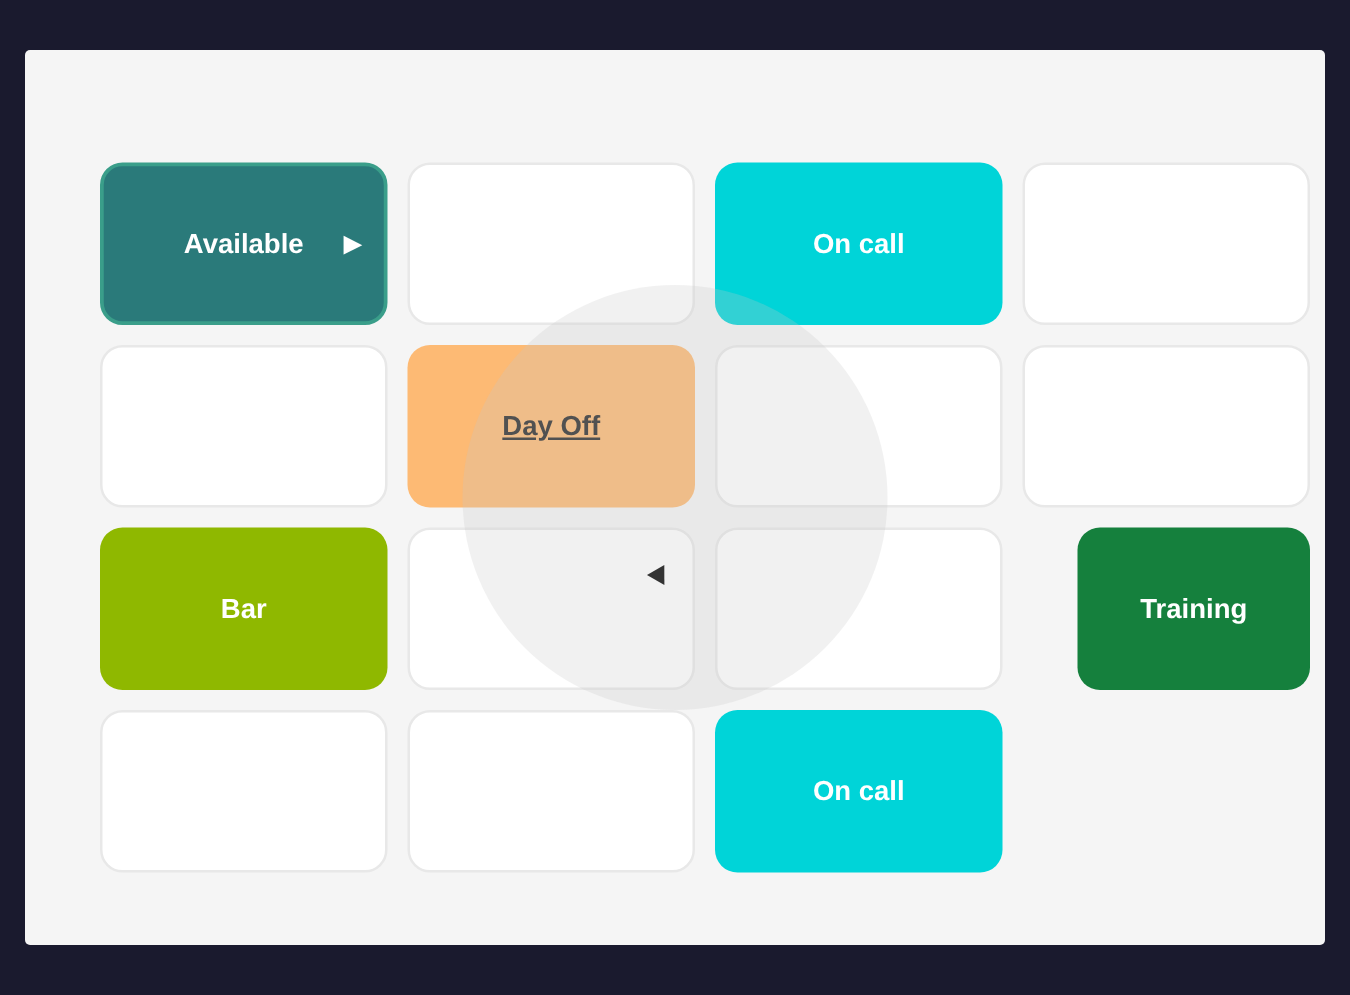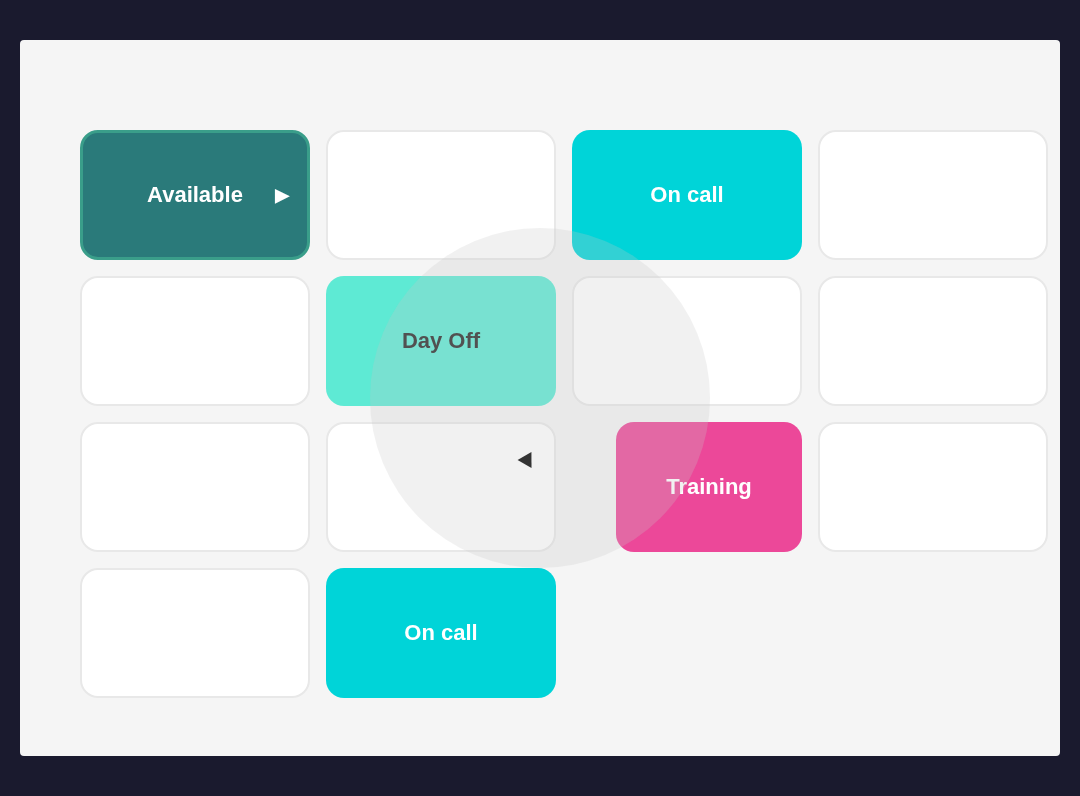--- a/index.html
+++ b/index.html
@@ -63,36 +63,37 @@
       right: 18px;
       font-size: 18px;
     }
 
     .cell.on-call-top {
       background: #00d4d8;
       color: white;
     }
 
     .cell.day-off {
-      background: #5eead4;
+      background: #fdba74;
       color: #2a2a2a;
+      text-decoration: underline;
     }
 
     .cell.bar {
       background: #8fb800;
       color: white;
     }
 
     .cell.afternoon-call {
       background: #888888;
       color: white;
     }
 
     .cell.training {
-      background: #ec4899;
+      background: #15803d;
       color: white;
       margin-left: 44px;
     }
 
     .cell.on-call-bottom {
       background: #00d4d8;
       color: white;
     }
 
     
@@ -139,20 +140,23 @@
     </div>
     <div class="cell empty"></div>
 
     <div class="cell empty"></div>
     <div class="cell day-off">
       <span>Day Off</span>
     </div>
     <div class="cell empty"></div>
     <div class="cell empty"></div>
 
+    <div class="cell bar">
+      <span>Bar</span>
+    </div>
     <div class="cell empty"></div>
     <div class="cell empty"></div>
     <div class="cell training">
       <span>Training</span>
     </div>
 
     <div class="cell empty"></div>
     <div class="cell empty"></div>
     <div class="cell on-call-bottom">
       <span>On call</span>

